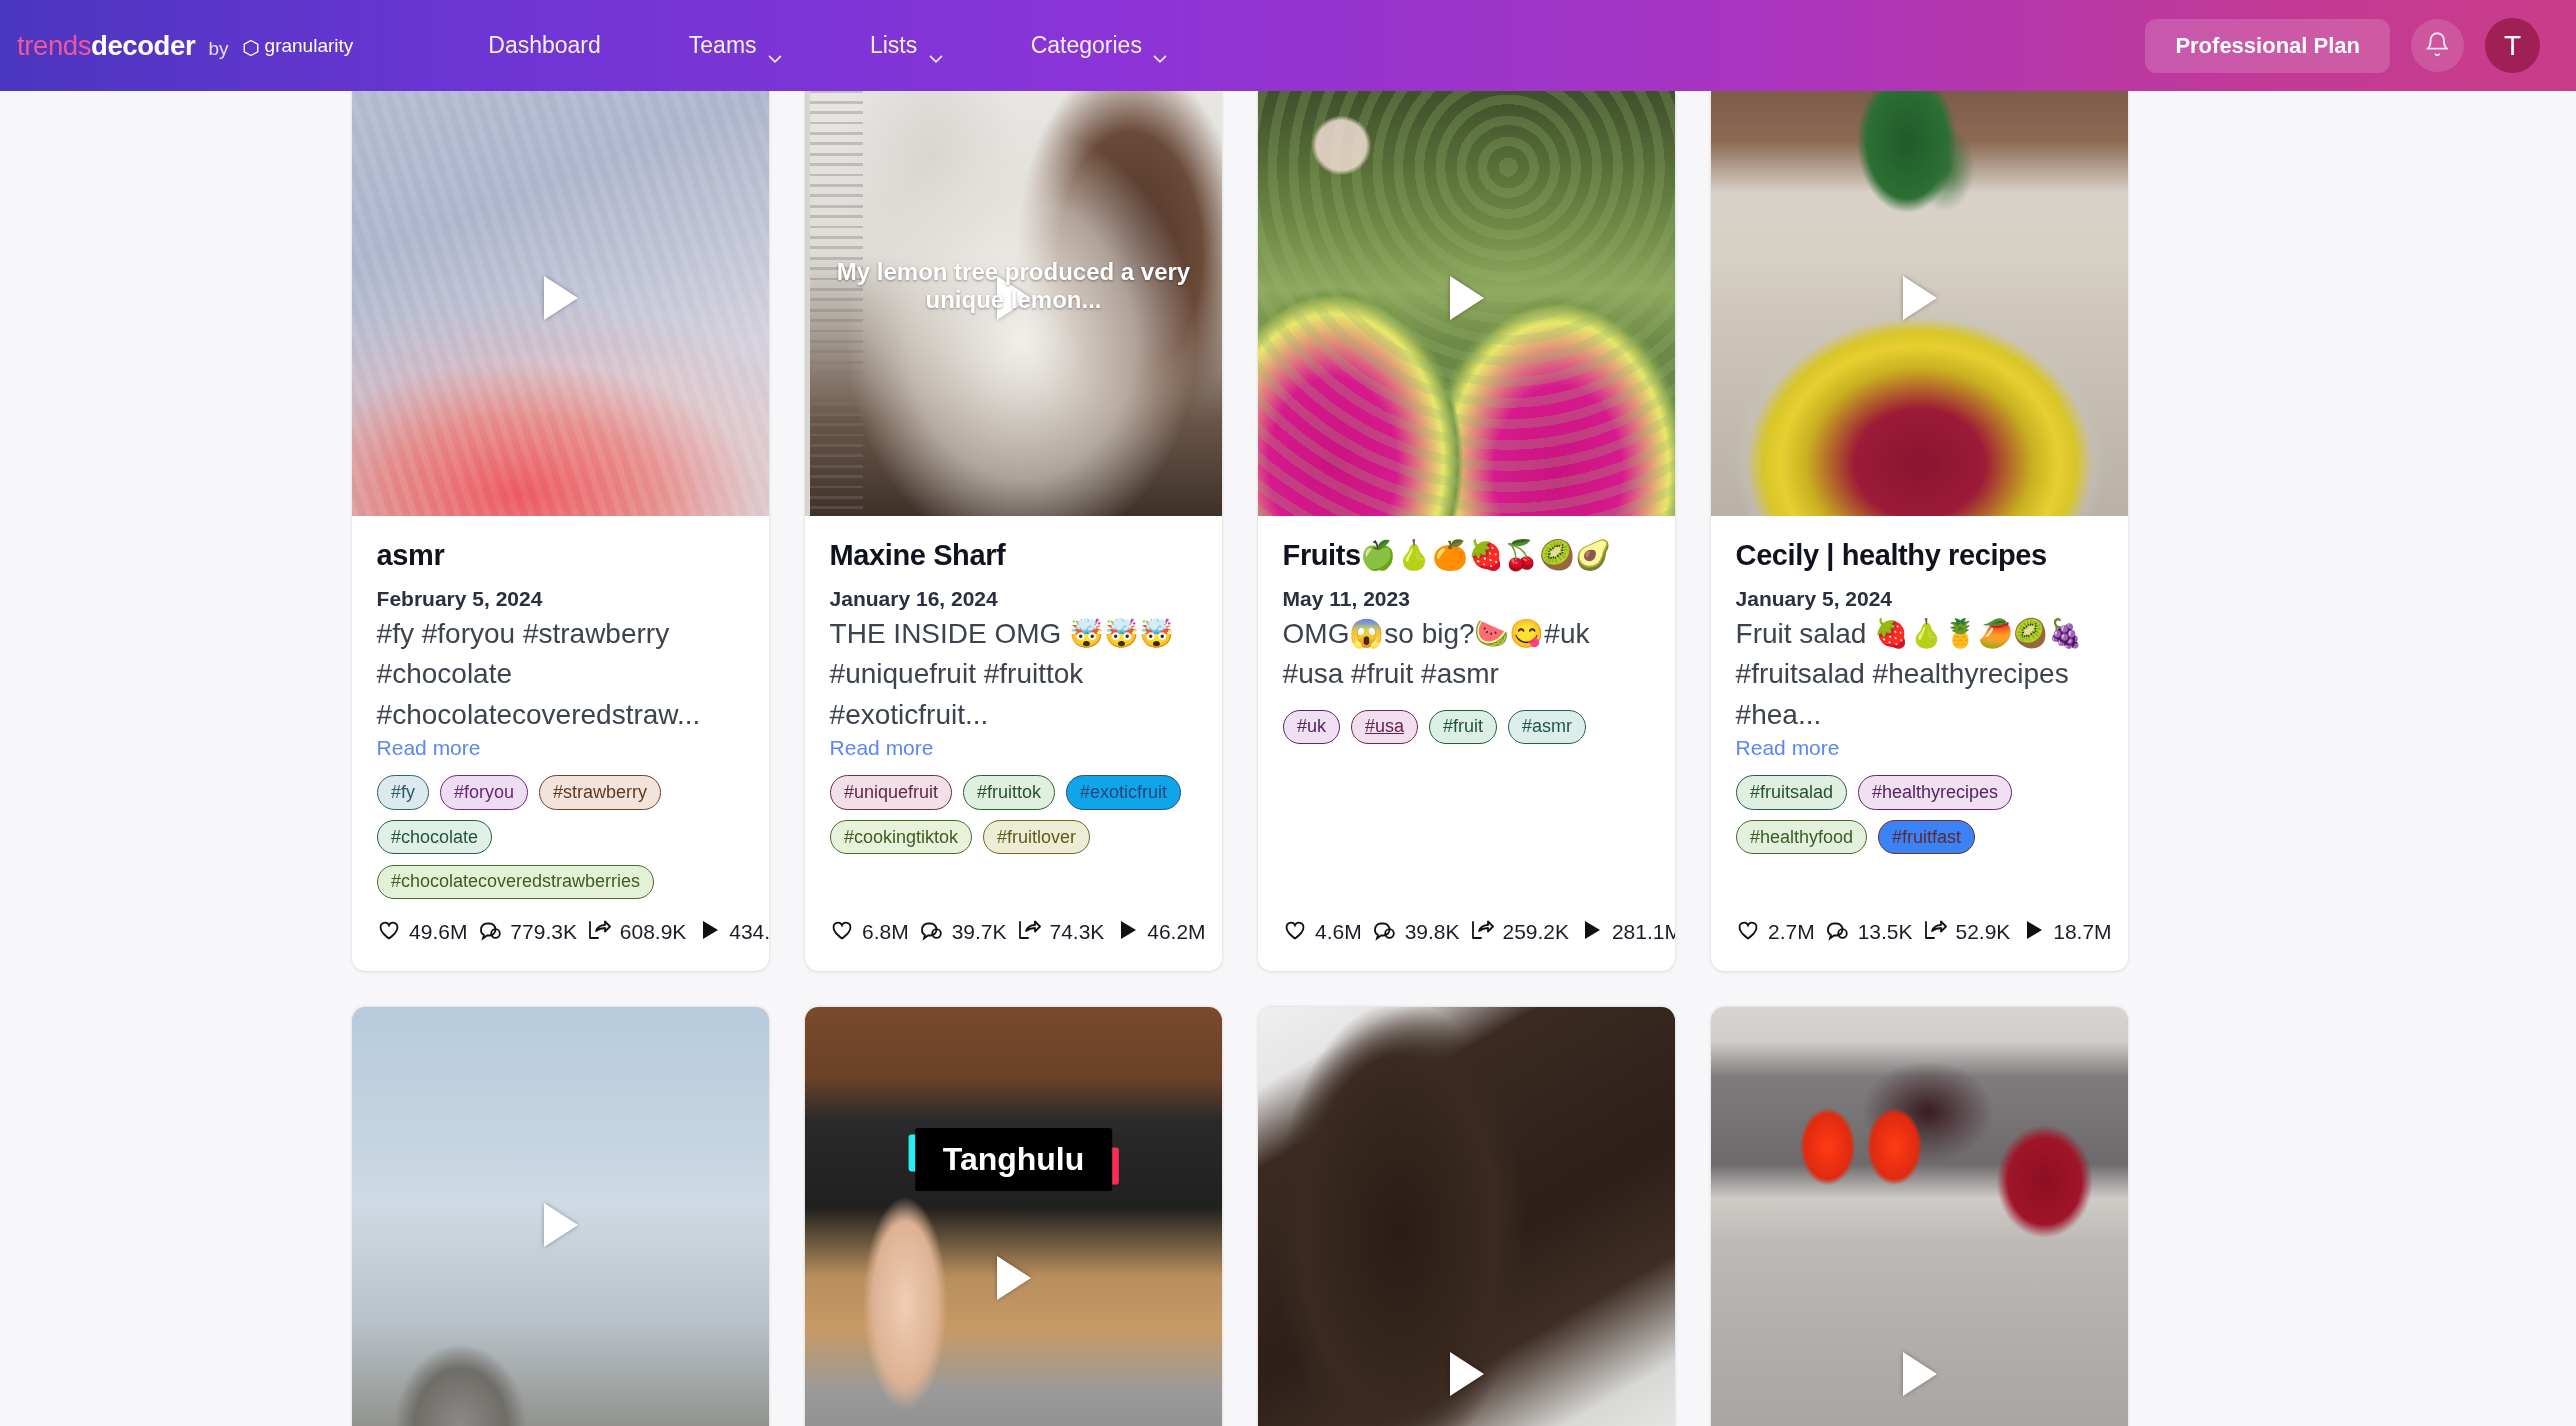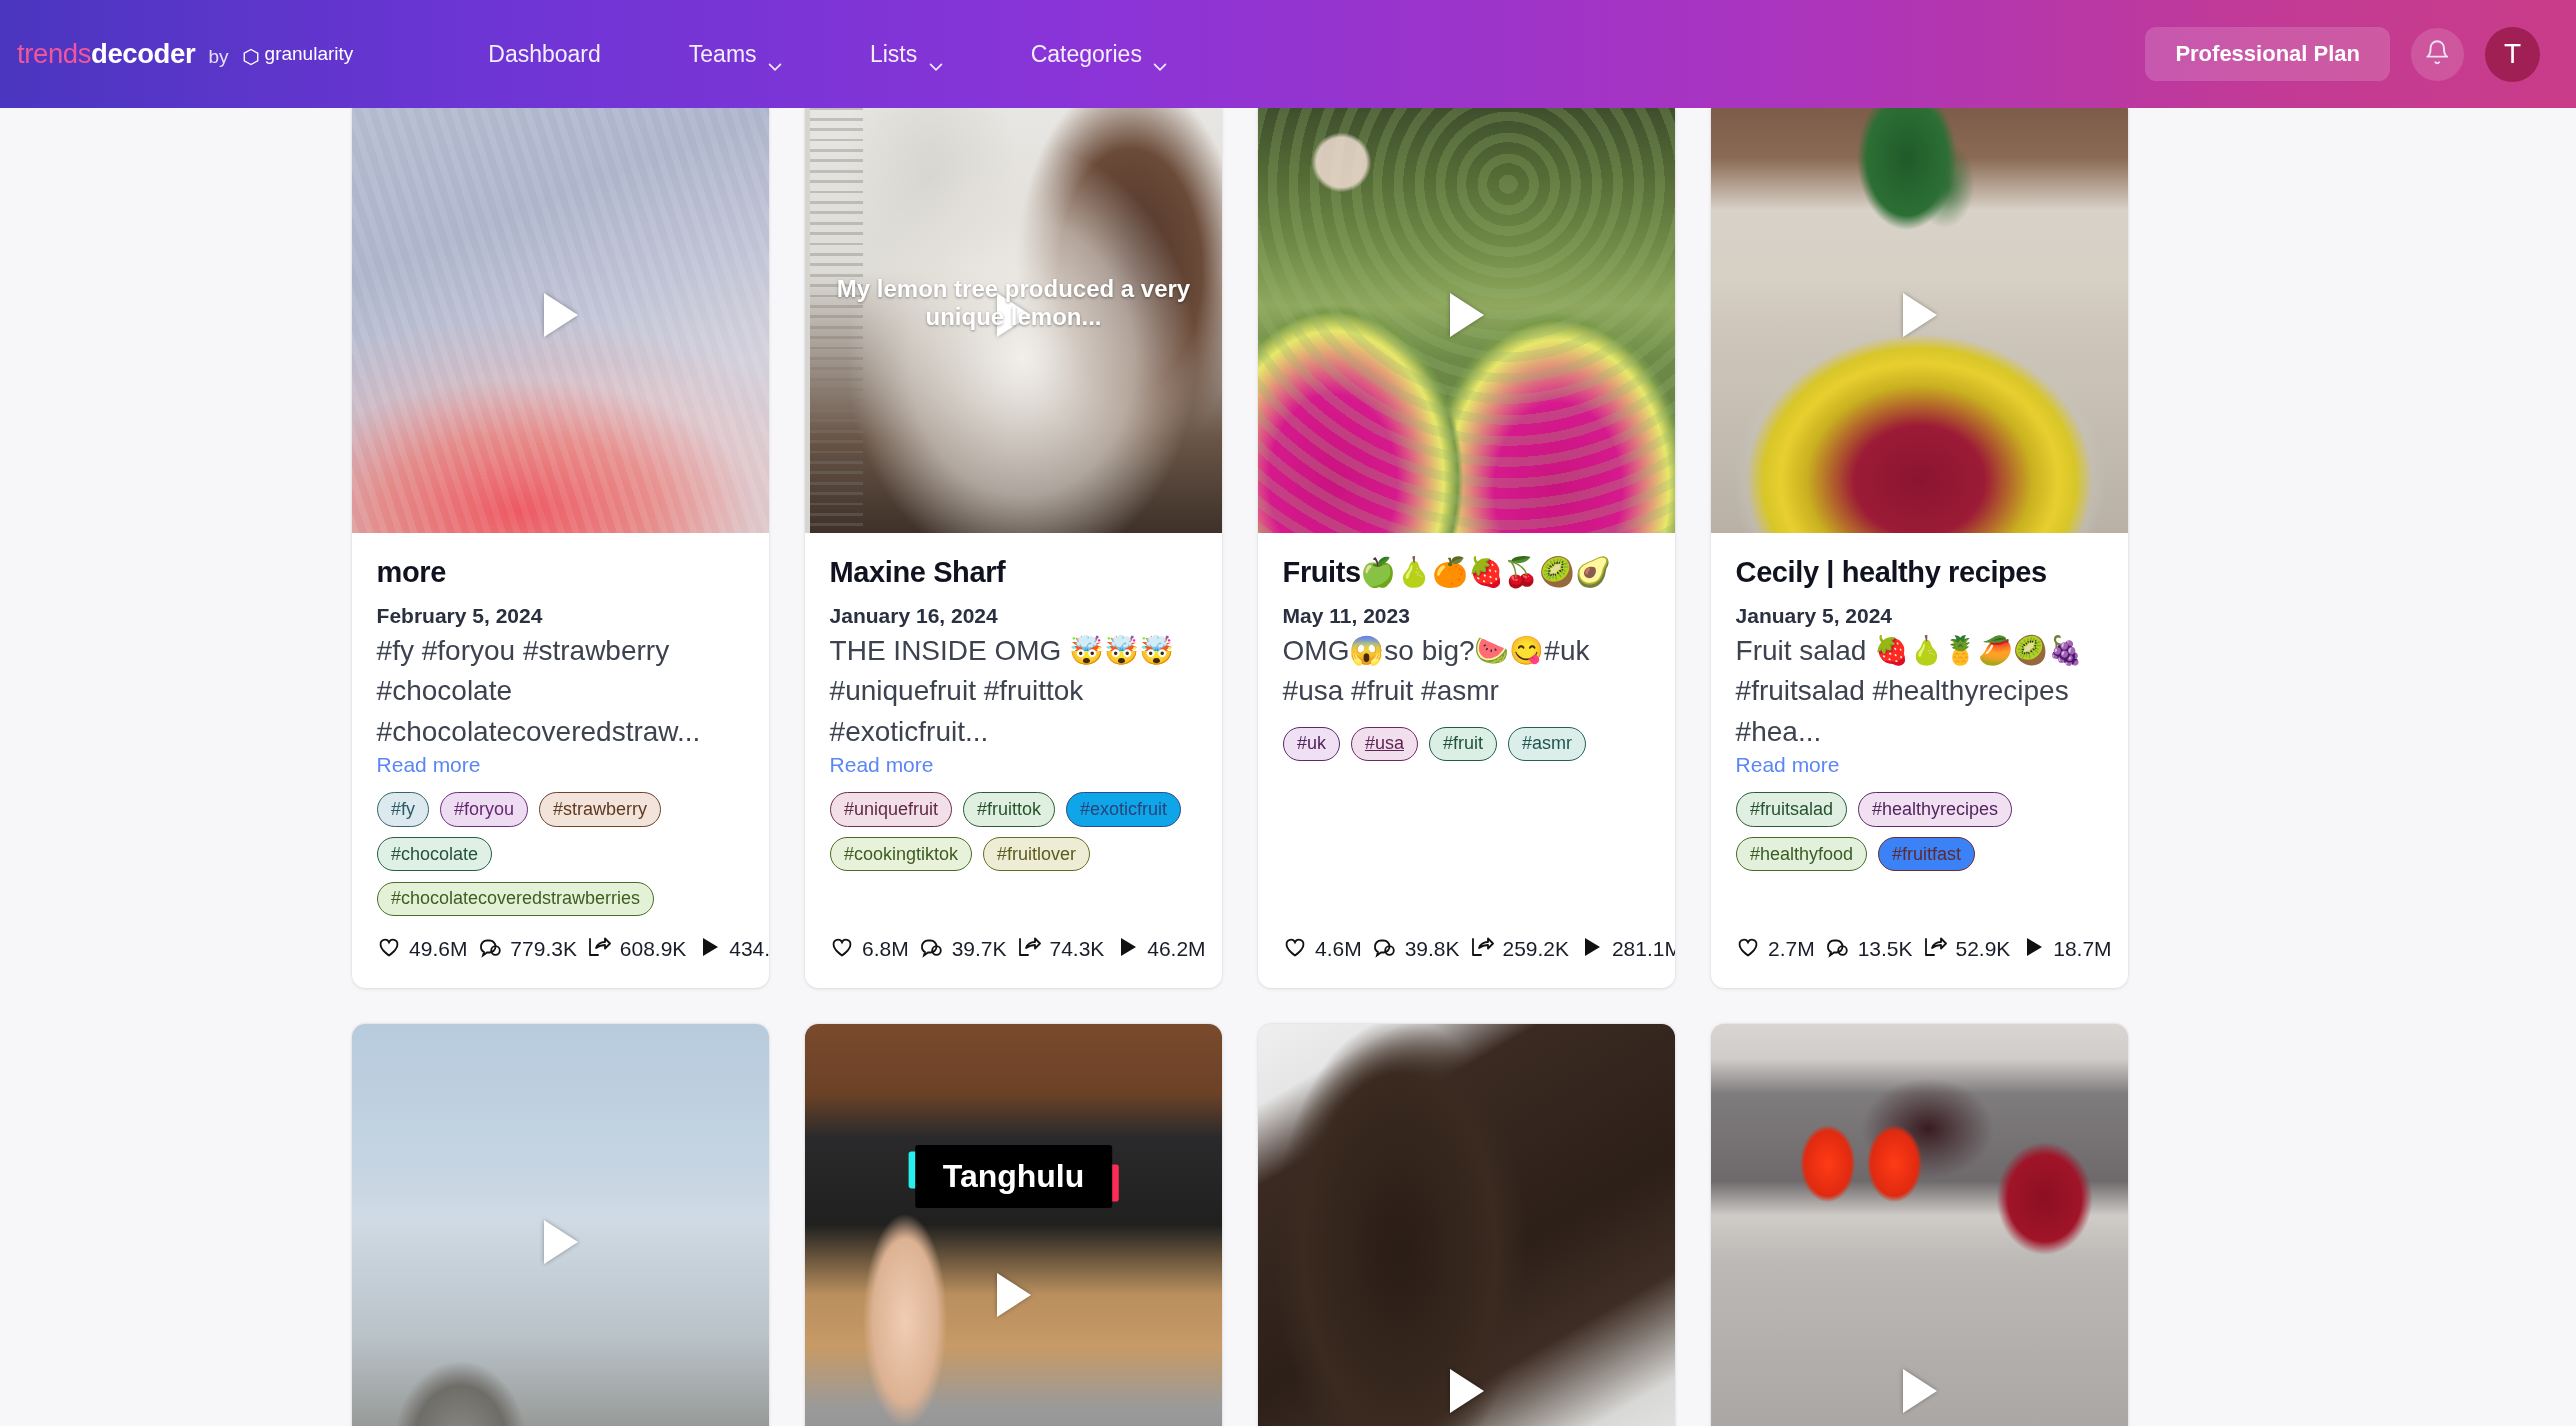--- a/index.html
+++ b/index.html
@@ -8,21 +8,21 @@
     width: 2576px;
     height: 1426px;
     overflow: hidden;
     background: #f7f7f9;
     font-family: "Liberation Sans", sans-serif;
   }
 
   
   .topbar {
     position: relative;
-    height: 108px;
+    height: 91px;
     width: 100%;
     background: linear-gradient(90deg, #4a36bf 0%, #6c35d4 18%, #8a34d8 42%, #a934c0 68%, #c23a96 88%, #c93c88 100%);
     display: flex;
     align-items: center;
     padding: 0 36px 0 17px;
     z-index: 20;
   }
   .logo-wrap {
     display: flex;
     align-items: baseline;
@@ -268,21 +268,21 @@
         <div class="art" style="background:
             radial-gradient(ellipse 150% 80% at 40% 95%, rgba(238,86,95,0.95) 0%, rgba(232,120,115,0.75) 22%, rgba(226,168,168,0.35) 38%, transparent 56%),
             radial-gradient(ellipse 120% 55% at 55% 88%, rgba(255,255,255,0.55) 0%, transparent 50%),
             linear-gradient(158deg, #b7bdd2 0%, #b0b7cd 30%, #c3c6d7 52%, #d5d2dd 70%, #dbd3d8 100%);"></div>
         <div class="art" style="background:
             repeating-linear-gradient(72deg, rgba(255,255,255,0.06) 0 6.6px, rgba(0,0,0,0.04) 6.6px 14px); mix-blend-mode:overlay;"></div>
         <div class="play"></div>
         <div class="thumb-caption"></div>
       </div>
       <div class="body">
-        <div class="title">more</div>
+        <div class="title">asmr</div>
         <div class="date">February 5, 2024</div>
         <div class="desc">#fy #foryou #strawberry #chocolate #chocolatecoveredstraw...</div>
         <span class="readmore">Read more</span>
         <div class="tags">
           <span class="tag" style="background:#dce9ee;border-color:#33636f;color:#2c5a66;">#fy</span>
           <span class="tag" style="background:#eedcf3;border-color:#6b2d7a;color:#64286f;">#foryou</span>
           <span class="tag" style="background:#f2e4da;border-color:#6b4327;color:#5e3a21;">#strawberry</span>
           <span class="tag" style="background:#dff0e6;border-color:#2b5c44;color:#26523c;">#chocolate</span>
           <span class="tag" style="background:#e3f1d6;border-color:#4c6b2a;color:#3f5c22;">#chocolatecoveredstrawberries</span>
         </div>

